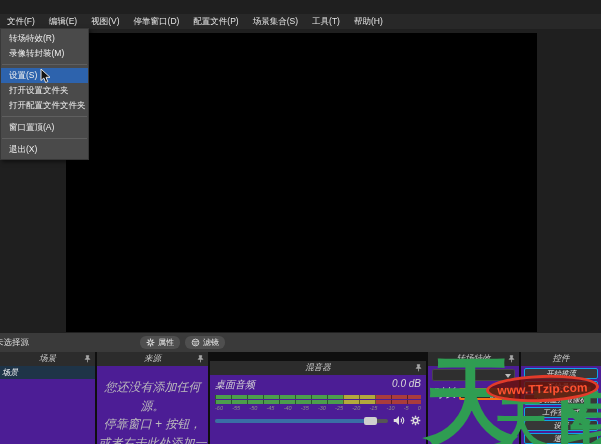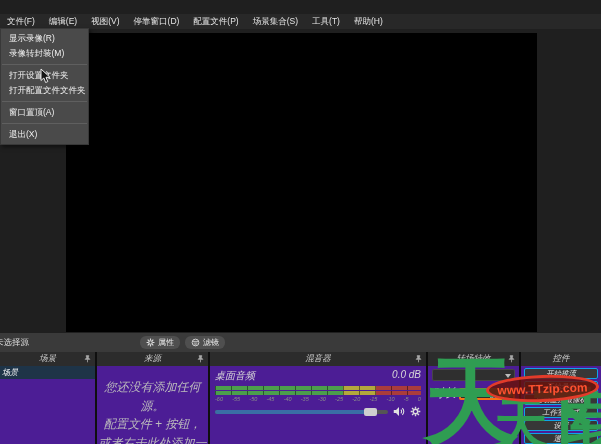--- a/index.html
+++ b/index.html
@@ -63,21 +63,21 @@
     display:flex; align-items:center; gap:3px; font-size:8px; color:#e8e8e8;
   }
   
   .docks {
     position:absolute; top:352px; left:0; right:0; bottom:0;
     display:flex; gap:2px; background:#0f0f0f; z-index:5;
   }
   .dock { background:#4c1d95; display:flex; flex-direction:column; overflow:hidden;font-style:italic; }
   .dock-scenes { flex:0 0 95px; }
   .dock-sources { flex:0 0 111px; }
-  .dock-mixer { flex:0 0 216px; }
+  .dock-mixer { flex:0 0 216px;margin-top:9px; }
   .dock-transitions { flex:0 0 91px; }
   .dock-controls { flex:1 1 auto; }
   .dock-header {
     flex:0 0 14px; background:#2c2c2c; color:#cfcfcf; font-size:8.5px;
     display:flex; align-items:center; justify-content:center; position:relative;
   }
   .pin { position:absolute; right:4px; top:3px; }
   .dock-body { flex:1 1 auto; position:relative; }
   
   .scene-row {
@@ -161,23 +161,24 @@
     <span class="menu-item">场景集合(S)</span>
     <span class="menu-item">工具(T)</span>
     <span class="menu-item">帮助(H)</span>
   </div>
 
   <div class="main">
     <div class="canvas"></div>
   </div>
 
   <div class="file-menu">
-    <div class="fm-item">显示录像(R)</div>
+    <div class="fm-item">转场特效(R)</div>
     <div class="fm-item">录像转封装(M)</div>
     <div class="fm-sep"></div>
+    <div class="fm-item hl">设置(S)</div>
     <div class="fm-item">打开设置文件夹</div>
     <div class="fm-item">打开配置文件文件夹</div>
     <div class="fm-sep"></div>
     <div class="fm-item">窗口置顶(A)</div>
     <div class="fm-sep"></div>
     <div class="fm-item">退出(X)</div>
   </div>
 
   <div class="cursor">
     <svg width="11" height="16" viewBox="0 0 11 16">
@@ -222,21 +223,21 @@
     <div class="dock dock-sources">
       <div class="dock-header">
         <span>来源</span>
         <svg class="pin" width="7" height="8" viewBox="0 0 10 12">
           <path d="M3 1h4l-.8 3.2L8.5 6.5h-7L3.8 4.2Z M5 6.5v4.5" stroke="#a8a8a8" stroke-width="1.2" fill="#a8a8a8"></path>
         </svg>
       </div>
       <div class="dock-body">
         <div class="sources-empty">
           <div>您还没有添加任何源。</div>
-          <div>配置文件 + 按钮，</div>
+          <div>停靠窗口 + 按钮，</div>
           <div>或者右击此处添加一个。</div>
         </div>
         <div class="sources-icons">
           <svg width="15" height="13" viewBox="0 0 18 15">
             <rect x="1" y="1" width="16" height="13" rx="2" fill="none" stroke="#e0e0e0" stroke-width="1.6"></rect>
             <path d="M3 11l4-4 3 3 2.5-2.5 2.5 2.5" stroke="#e0e0e0" stroke-width="1.4" fill="none"></path>
           </svg>
           <svg width="15" height="13" viewBox="0 0 18 15">
             <rect x="1" y="1" width="16" height="10" rx="1.5" fill="none" stroke="#e0e0e0" stroke-width="1.6"></rect>
             <path d="M6 14h6M9 11v3" stroke="#e0e0e0" stroke-width="1.6" fill="none"></path>

